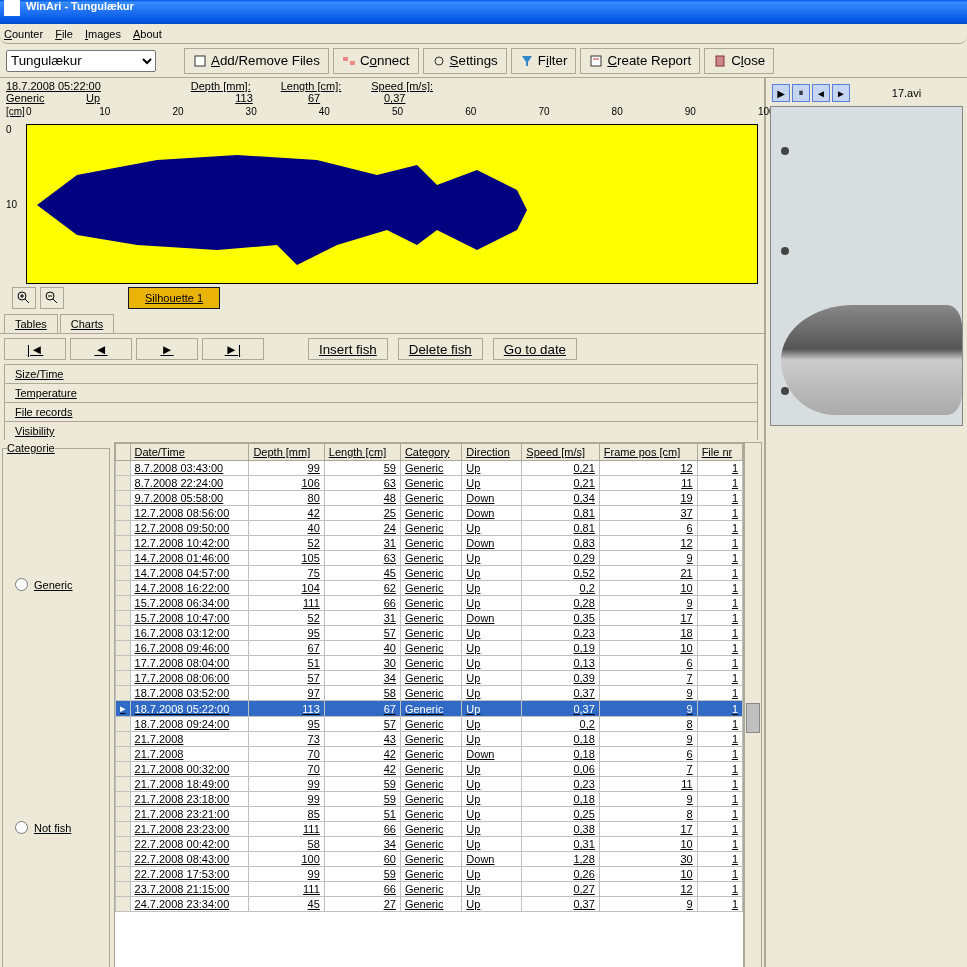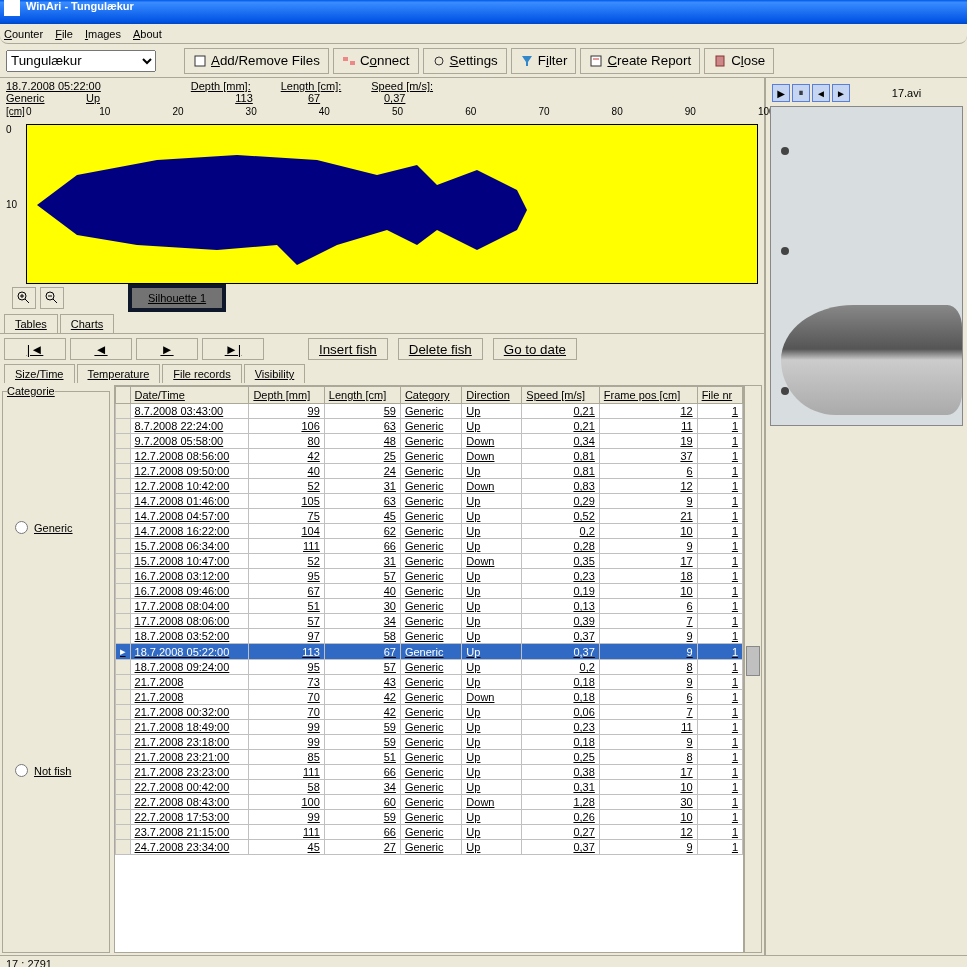--- a/index.html
+++ b/index.html
@@ -20,27 +20,27 @@
 .info-bar { padding: 2px 6px; background: #ece9d8; font-size: 11px; }
 .info-row { display: flex; }
 .info-row div { margin-right: 30px; }
 .chart-area { position: relative; padding: 0 6px; }
 .ruler { height: 18px; background: #ece9d8; position: relative; font-size: 10px; }
 .ruler-label { position: absolute; }
 .silhouette { height: 160px; background: #ffff00; position: relative; border: 1px solid #000; }
 .fish-svg { position: absolute; left: 10px; top: 20px; }
 .zoom-bar { height: 28px; display: flex; align-items: center; padding: 4px 12px; gap: 4px; }
 .zoom-btn { width: 24px; height: 22px; border: 1px solid #aca899; background: #ece9d8; display: flex; align-items: center; justify-content: center; cursor: pointer; }
-.sil-tab { margin-left: 60px; border: 4px solid #0f172a; padding: 4px 16px; background: #737373; }
+.sil-tab { margin-left: 60px; border: 1px solid #0f172a; padding: 4px 16px; background: #eab308; }
 .tab-row { display: flex; border-bottom: 1px solid #aca899; padding: 2px 4px 0 4px; }
 .tab { padding: 3px 10px; border: 1px solid #aca899; border-bottom: none; background: #ece9d8; margin-right: 2px; cursor: pointer; font-size: 11px; }
 .ctrl-bar { display: flex; align-items: center; padding: 4px; gap: 4px; }
 .nav-btn { width: 62px; height: 22px; border: 1px solid #aca899; background: #ece9d8; display: flex; align-items: center; justify-content: center; cursor: pointer; }
 .act-btn { height: 22px; border: 1px solid #aca899; background: #ece9d8; padding: 0 10px; cursor: pointer; margin-left: 6px; display:flex; align-items:center; }
-.sub-tabs { display: flex; padding: 0 4px; }
+.sub-tabs { display: flex; padding: 0 4px; flex-direction: column; }
 .content-row { display: flex; height: 572px; }
 .categorie { width: 108px; border: 1px solid #aca899; margin: 2px; padding: 4px; background: #ece9d8; }
 .categorie legend { font-size: 11px; }
 .radio-item { display: flex; align-items: center; margin: 60px 0 0 8px; }
 .radio-item input { margin-right: 6px; }
 .grid-wrap { flex: 1; display: flex; margin: 2px; }
 .grid { flex: 1; overflow: auto; border: 1px solid #aca899; background: #fff; }
 .grid table { border-collapse: collapse; width: 100%; font-size: 11px; }
 .grid th { background: #ece9d8; border: 1px solid #aca899; padding: 2px 4px; text-align: left; font-weight: normal; position: sticky; top: 0; }
 .grid td { border: 1px solid #c0c0c0; padding: 1px 4px; white-space: nowrap; }

